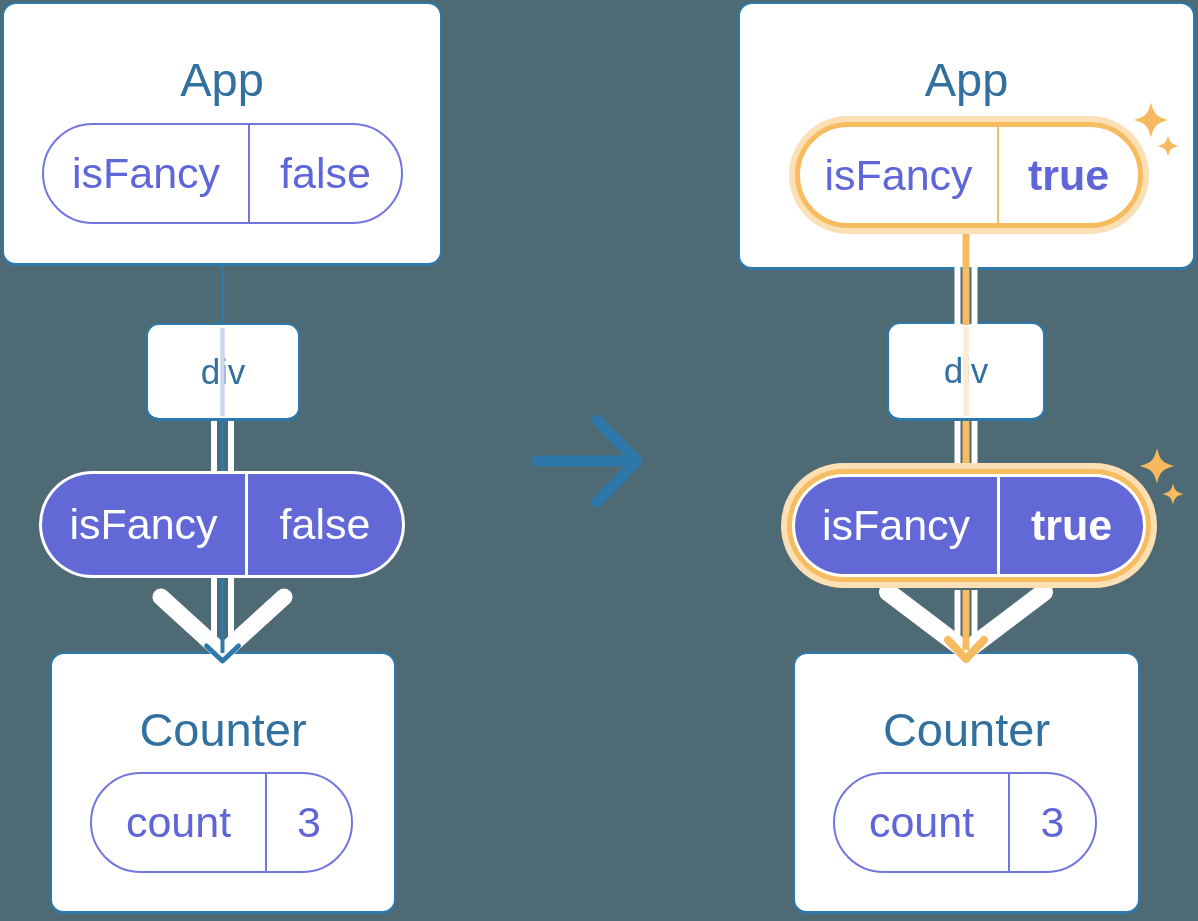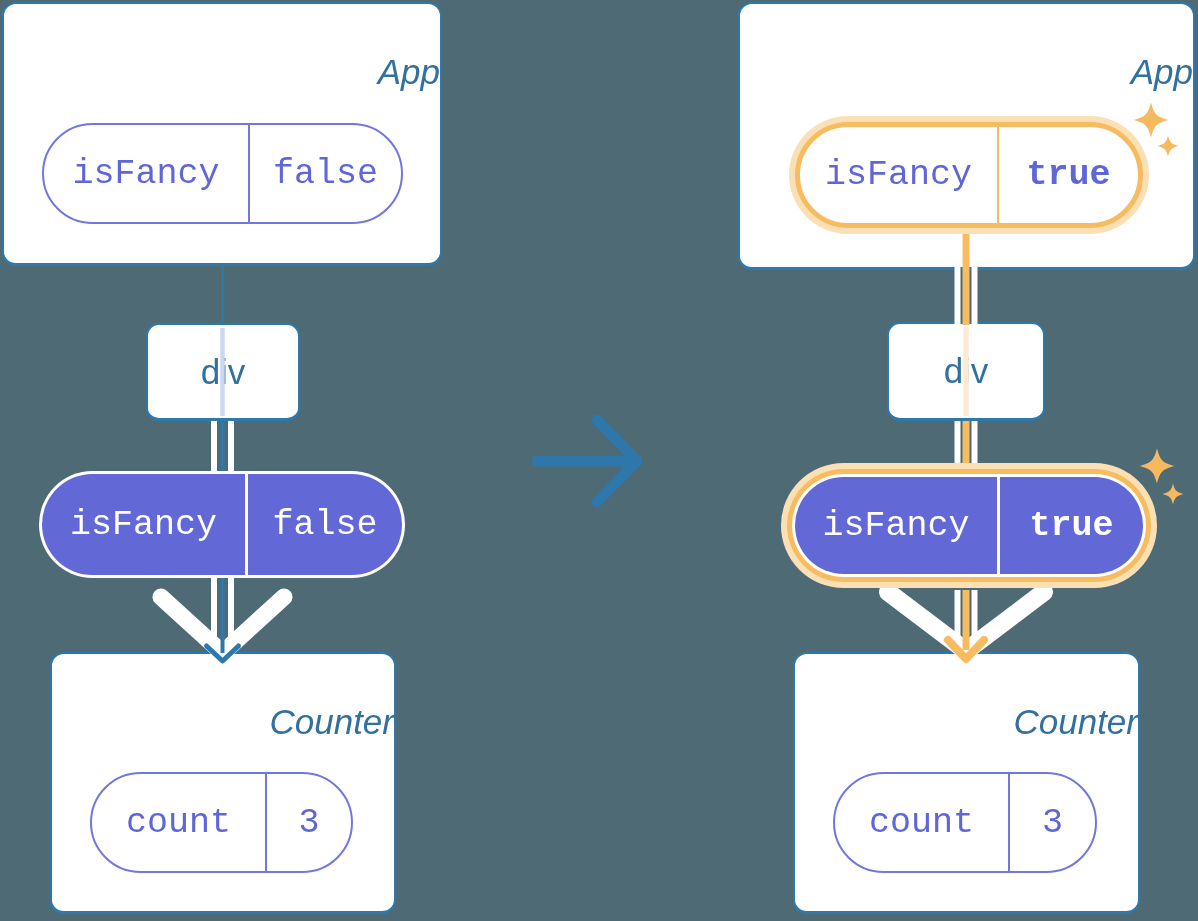--- a/index.html
+++ b/index.html
@@ -20,32 +20,32 @@
     position:relative;width:1198px;height:921px;overflow:hidden;
     background:var(--bg);
     font-family:"Liberation Sans","DejaVu Sans",sans-serif;
   }
   .card{
     position:absolute;background:var(--white);
     border:2px solid var(--blue);border-bottom-width:3.5px;
     border-radius:14px;box-sizing:border-box;z-index:1;
   }
   .card-title{
-    position:absolute;left:0;right:0;top:48px;text-align:right;
-    font-size:35px;font-weight:500;color:var(--label);font-style:italic;
+    position:absolute;left:0;right:0;top:48px;text-align:center;
+    font-size:47px;font-weight:500;color:var(--label);
   }
   .tag-label{
     width:100%;height:100%;display:flex;align-items:center;justify-content:center;
     font-size:35px;font-weight:500;color:var(--label);
   }
   svg.overlay{position:absolute;left:0;top:0;z-index:2;pointer-events:none;}
   svg.sparkle-layer{z-index:4;}
   .pill{
     position:absolute;display:flex;align-items:stretch;border-radius:999px;
-    box-sizing:border-box;z-index:3;font-size:35px;font-family:Liberation Mono, monospace;
+    box-sizing:border-box;z-index:3;font-size:43px;
   }
   .pill .seg{display:flex;align-items:center;justify-content:center;}
   .pill .seg.val{flex:1;text-align:right;}
   
   .pill.prop-outline{background:var(--white);border:2px solid var(--purple-border);color:var(--purple-text);}
   .pill.prop-outline .seg.val{border-left:2px solid var(--purple-border);}
   
   .pill.prop-solid{background:var(--purple);color:#fff;box-shadow:0 0 0 3px #fff;}
   .pill.prop-solid .seg.val{border-left:3px solid #fff;}
   

